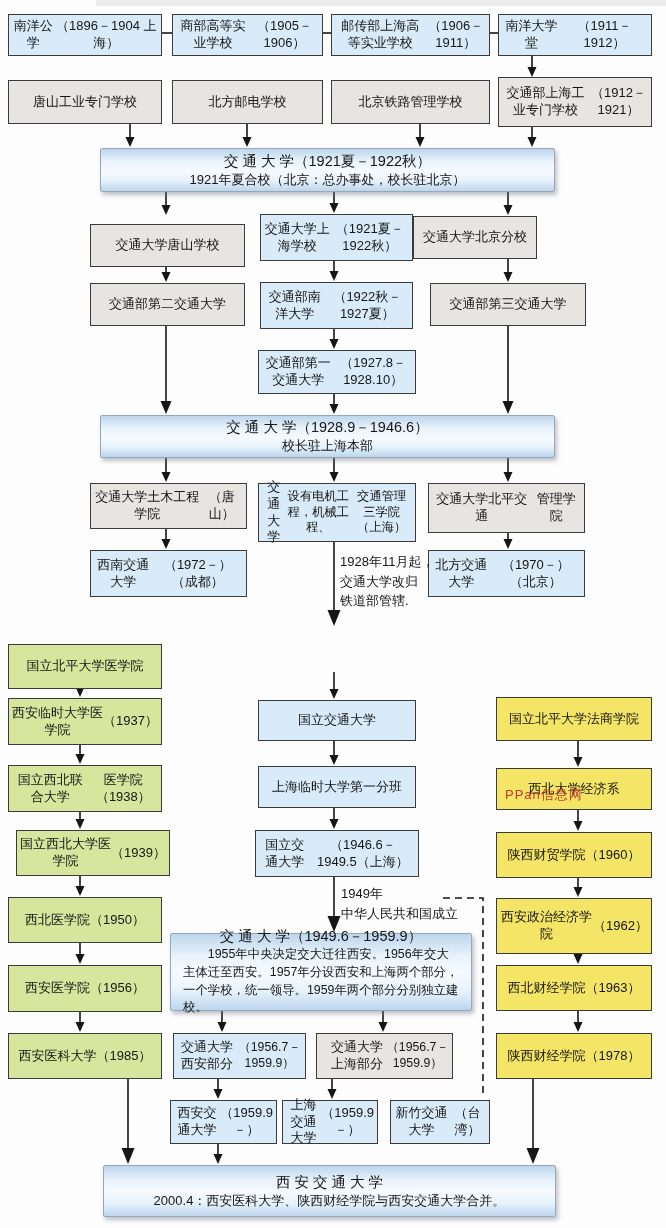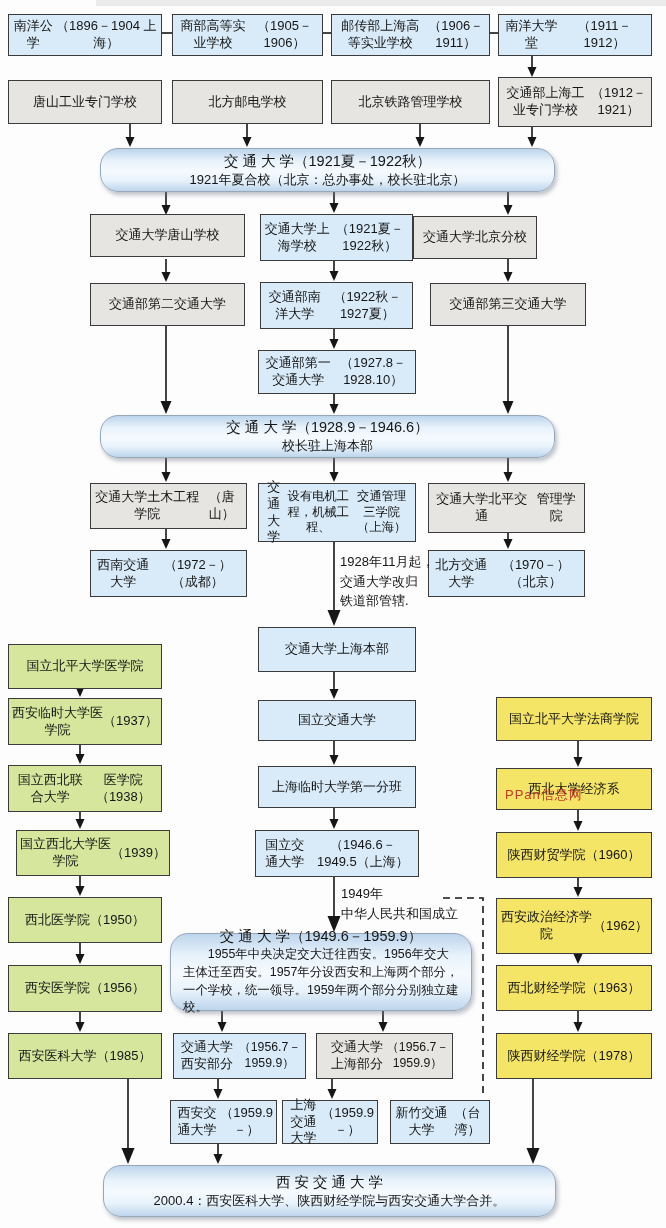--- a/index.html
+++ b/index.html
@@ -11,21 +11,21 @@
   .box{
     position:absolute;box-sizing:border-box;border:1.6px solid #3b3b3b;
     display:flex;align-items:center;justify-content:center;
     text-align:center;font-size:13px;line-height:1.3;padding:1px 3px;
   }
   .blue{background:#d9ebf9;}
   .gray{background:#e6e5e2;}
   .green{background:#d6e79d;}
   .yellow{background:#f4e567;}
   .bigbox{
-    position:absolute;box-sizing:border-box;border:1.5px solid #98a8b8;border-radius:18px;
+    position:absolute;box-sizing:border-box;border:1.5px solid #98a8b8;border-radius:2px;
     background:linear-gradient(180deg,#bdd5ec 0%,#e7f2fb 28%,#f6fafe 52%,#e7f2fb 75%,#bdd5ec 100%);
     box-shadow:2px 3px 4px rgba(110,120,135,.45);
     display:flex;flex-direction:column;align-items:center;justify-content:center;
     text-align:center;
   }
   .bigbox .bt{font-size:14.5px;}
   .bigbox .bs{font-size:13px;}
   .bigbox .bd{font-size:12.4px;line-height:1.45;text-align:left;text-indent:2em;padding:0 12px;}
   .fs12{font-size:12.3px;}
   .note{position:absolute;font-size:13px;line-height:1.5;text-align:left;white-space:nowrap;}
@@ -159,21 +159,21 @@
   <div class="box gray" style="left:498px;top:77px;width:154px;height:50px;">
     <div>交通部上海工业专门学校</div>
     <div>（1912－1921）</div>
   </div>
 
   <div class="bigbox" style="left:100px;top:148px;width:455px;height:44px;">
     <div class="bt">交 通 大 学（1921夏－1922秋）</div>
     <div class="bs">1921年夏合校（北京：总办事处，校长驻北京）</div>
   </div>
 
-  <div class="box gray" style="left:90px;top:214px;width:155px;height:43px;align-items:center;">
+  <div class="box gray" style="left:90px;top:224px;width:155px;height:43px;align-items:center;">
     <div>交通大学唐山学校</div>
   </div>
   <div class="box blue" style="left:260px;top:214px;width:153px;height:47px;">
     <div>交通大学上海学校</div>
     <div>（1921夏－1922秋）</div>
   </div>
   <div class="box gray" style="left:413px;top:216px;width:124px;height:43px;align-items:center;">
     <div>交通大学北京分校</div>
   </div>
 
@@ -219,23 +219,20 @@
   <div class="box blue" style="left:428px;top:550px;width:157px;height:47px;">
     <div>北方交通大学</div>
     <div>（1970－）（北京）</div>
   </div>
   <div class="note" style="left:340px;top:552px;">
     <div>1928年11月起，</div>
     <div>交通大学改归</div>
     <div>铁道部管辖.</div>
   </div>
 
-  <div class="box blue" style="left:258px;top:627px;width:158px;height:45px;">
-    <div>交通大学上海本部</div>
-  </div>
   <div class="box blue" style="left:258px;top:700px;width:158px;height:41px;">
     <div>国立交通大学</div>
   </div>
   <div class="box blue" style="left:258px;top:766px;width:158px;height:42px;">
     <div>上海临时大学第一分班</div>
   </div>
   <div class="box blue" style="left:255px;top:830px;width:164px;height:47px;">
     <div>国立交通大学</div>
     <div>（1946.6－1949.5（上海）</div>
   </div>

